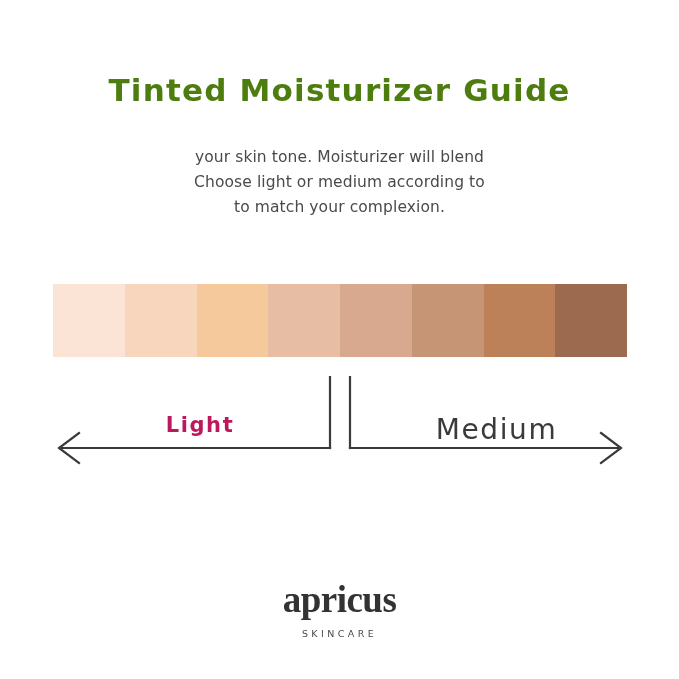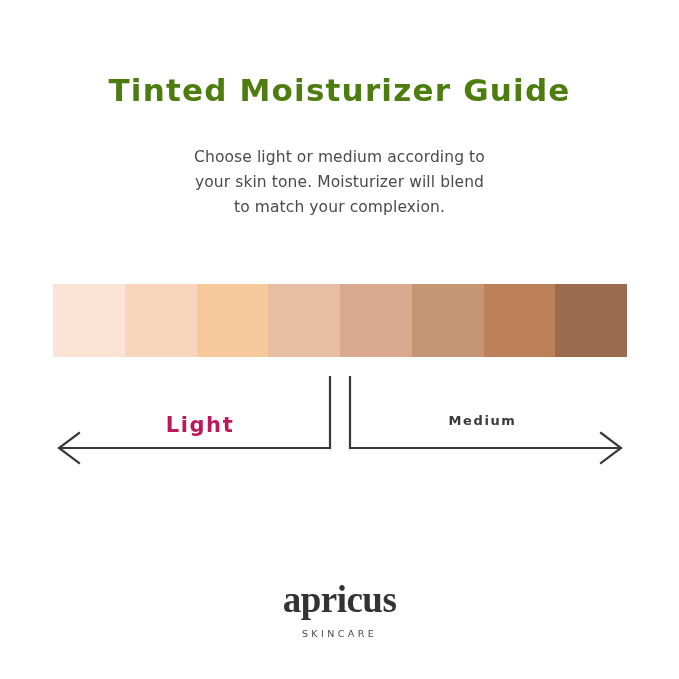--- a/index.html
+++ b/index.html
@@ -76,25 +76,25 @@
     width: 180px;
     text-align: center;
     font-size: 21px;
     font-weight: bold;
     letter-spacing: 1.6px;
     color: #be185d;
   }
   .label-medium {
     position: absolute;
     top: 413px;
-    left: 380px;
+    left: 394px;
     width: 205px;
     text-align: center;
-    font-size: 13px;
-    font-weight: bold;
+    font-size: 28px;
+    font-weight: normal;
     letter-spacing: 1.6px;
     color: #3a3a3a;
   }
   .brand {
     position: absolute;
     top: 578px;
     left: 0;
     width: 679px;
     text-align: center;
     font-family: Liberation Serif, serif;
@@ -116,22 +116,22 @@
   }
 </style>
 </head>
 <body>
 
 <div class="page">
 
   <div class="title">Tinted Moisturizer Guide</div>
 
   <div class="subtitle">
+    <span class="line">your skin tone. Moisturizer will blend</span>
     <span class="line">Choose light or medium according to</span>
-    <span class="line">your skin tone. Moisturizer will blend</span>
     <span class="line">to match your complexion.</span>
   </div>
 
   <div class="swatch-row">
     <div class="swatch" style="background: rgb(251, 228, 214);"></div>
     <div class="swatch" style="background: rgb(248, 213, 189);"></div>
     <div class="swatch" style="background: rgb(246, 201, 156);"></div>
     <div class="swatch" style="background: rgb(231, 189, 164);"></div>
     <div class="swatch" style="background: rgb(217, 169, 143);"></div>
     <div class="swatch" style="background: rgb(198, 149, 117);"></div>

